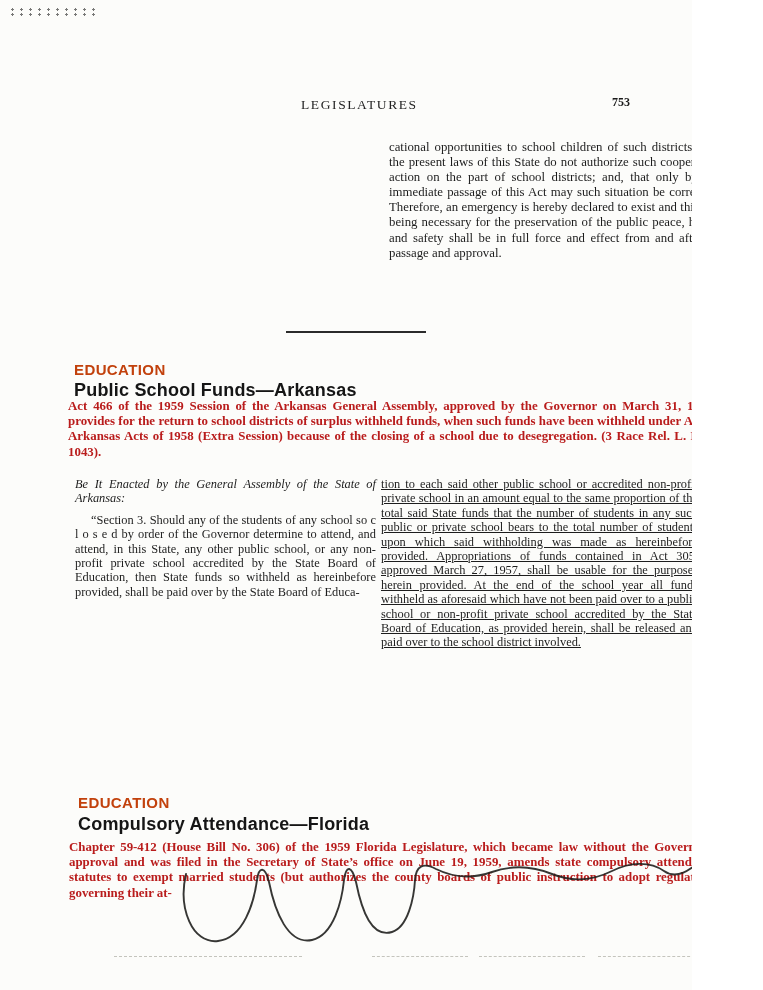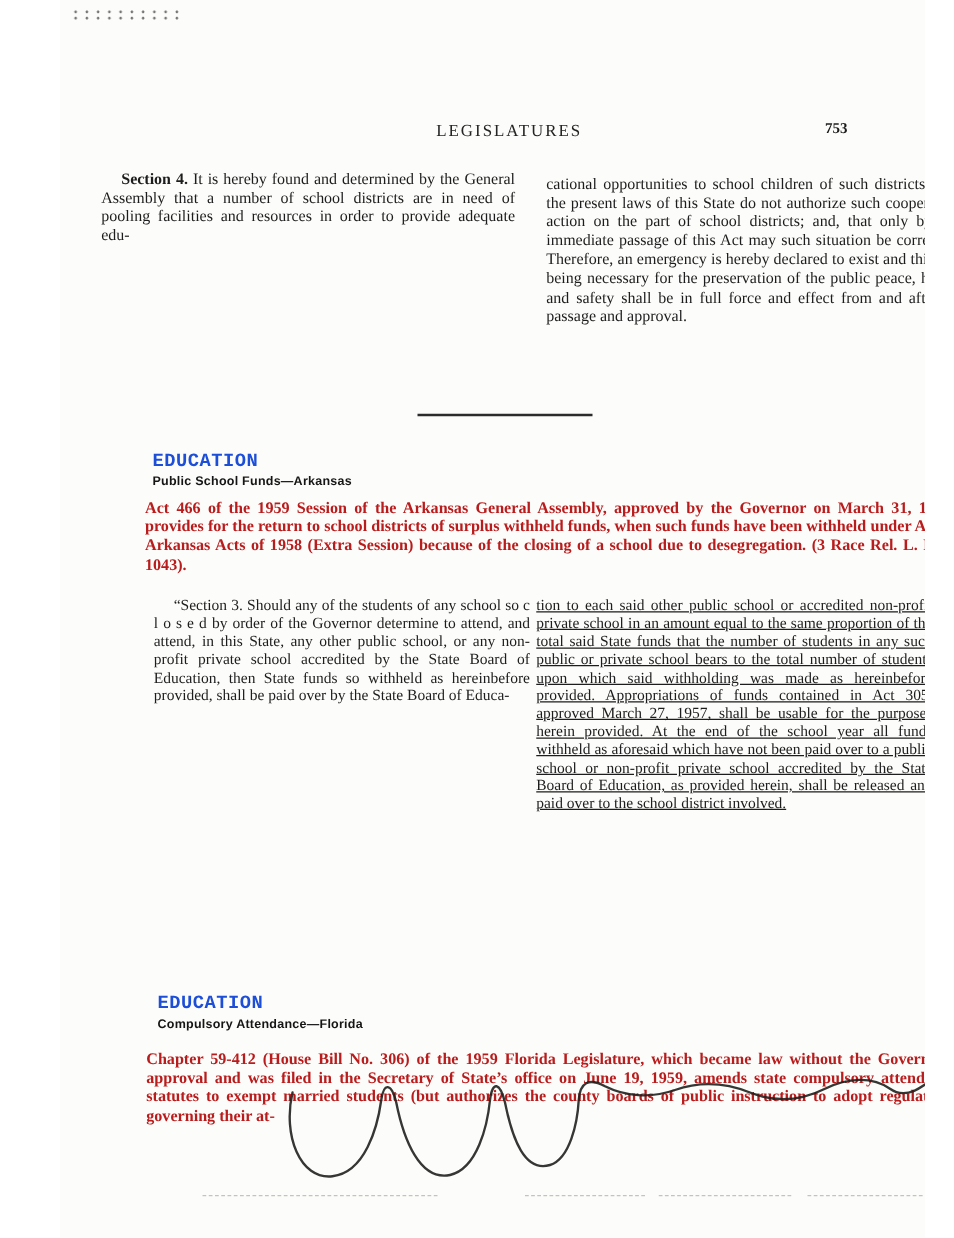--- a/index.html
+++ b/index.html
@@ -1,20 +1,20 @@
 <!DOCTYPE html>
 <html><head>
 <meta charset="utf-8">
 <style>
   * { margin:0; padding:0; box-sizing:border-box; }
   html,body { background:#ffffff; }
   .page {
     position:relative; width:692px; height:990px;
     background:#fcfcfa; overflow:hidden;
-    font-family:"Liberation Serif", serif; color:#1d1d1d;margin-left:48px;
+    font-family:"Liberation Serif", serif; color:#1d1d1d;
   }
   
   .noise-dots {
     position:absolute; top:7px; left:8px; width:92px; height:9px; opacity:.75;
     background-image: radial-gradient(circle, #4a4a4a 1px, transparent 1.3px);
     background-size: 9px 5px;
   }
   .bottom-lines { position:absolute; top:956px; left:0; width:763px; height:4px; }
   .bottom-lines div { position:absolute; top:0; border-top:1px dashed #c4c4bd; }
   .bl1 { left:114px; width:188px; }
@@ -39,26 +39,26 @@
   .para + .para { margin-top:7px; }
   .indent { text-indent:16px; }
   .lead { font-weight:bold; }
 
   .divider {
     position:absolute; top:331px; left:286px; width:140px;
     border-top:2px solid #2b2b2b;
   }
 
   .sec-heading {
-    position:absolute; font-family:Liberation Mono, monospace;
-    font-weight:700; font-size:15px; letter-spacing:.4px; color:#1d4ed8;
+    position:absolute; font-family:Liberation Sans, sans-serif;
+    font-weight:700; font-size:15px; letter-spacing:.4px; color:#c2410c;
   }
   .sec-subheading {
     position:absolute; font-family:"Liberation Sans", sans-serif;
-    font-weight:700; font-size:10px; letter-spacing:.2px; color:#151515;
+    font-weight:700; font-size:18px; letter-spacing:.2px; color:#151515;
   }
   .h-ark  { top:361px; left:74px; }
   .sh-ark { top:380px; left:74px; }
   .h-fla  { top:794px; left:78px; }
   .sh-fla { top:814px; left:78px; }
 
   .intro {
     position:absolute; font-weight:700; font-size:12.9px; line-height:15.2px;
     text-align:justify; color:#b91c1c;
   }
@@ -81,36 +81,33 @@
 <body>
 
 <div class="page">
 
   <div class="noise-dots"></div>
 
   <div class="header-title">LEGISLATURES</div>
   <div class="page-number">753</div>
 
   <div class="col top-col top-left">
-    <p class="para indent">
-      <span class="lead">Section 4.</span>
-      <span>It is hereby found and determined by the General Assembly that a number of school districts are in need of pooling facilities and resources in order to provide adequate edu-</span>
-    </p>
   </div>
   <div class="col top-col top-right">
     <p class="para">cational opportunities to school children of such districts; that the present laws of this State do not authorize such cooperative action on the part of school districts; and, that only by the immediate passage of this Act may such situation be corrected. Therefore, an emergency is hereby declared to exist and this Act being necessary for the preservation of the public peace, health and safety shall be in full force and effect from and after its passage and approval.</p>
   </div>
 
   <div class="divider"></div>
 
   <div class="sec-heading h-ark">EDUCATION</div>
   <div class="sec-subheading sh-ark">Public School Funds—Arkansas</div>
   <div class="intro intro-ark">Act 466 of the 1959 Session of the Arkansas General Assembly, approved by the Governor on March 31, 1959, provides for the return to school districts of surplus withheld funds, when such funds have been withheld under Act 5, Arkansas Acts of 1958 (Extra Session) because of the closing of a school due to desegregation. (3 Race Rel. L. Rep. 1043).</div>
 
   <div class="col ark-col ark-left">
+    <p class="para enacting">Be It Enacted by the General Assembly of the State of Arkansas:</p>
     <p class="para indent">“Section 3. Should any of the students of any school so c l o s e d by order of the Governor determine to attend, and attend, in this State, any other public school, or any non-profit private school accredited by the State Board of Education, then State funds so withheld as hereinbefore provided, shall be paid over by the State Board of Educa-</p>
   </div>
   <div class="col ark-col ark-right">
     <p class="para">tion to each said other public school or accredited non-profit private school in an amount equal to the same proportion of the total said State funds that the number of students in any such public or private school bears to the total number of students upon which said withholding was made as hereinbefore provided. Appropriations of funds contained in Act 305, approved March 27, 1957, shall be usable for the purposes herein provided. At the end of the school year all funds withheld as aforesaid which have not been paid over to a public school or non-profit private school accredited by the State Board of Education, as provided herein, shall be released and paid over to the school district involved.</p>
   </div>
 
   <div class="sec-heading h-fla">EDUCATION</div>
   <div class="sec-subheading sh-fla">Compulsory Attendance—Florida</div>
   <div class="intro intro-fla">Chapter 59-412 (House Bill No. 306) of the 1959 Florida Legislature, which became law without the Governor’s approval and was filed in the Secretary of State’s office on June 19, 1959, amends state compulsory attendance statutes to exempt married students (but authorizes the county boards of public instruction to adopt regulations governing their at-</div>
 

